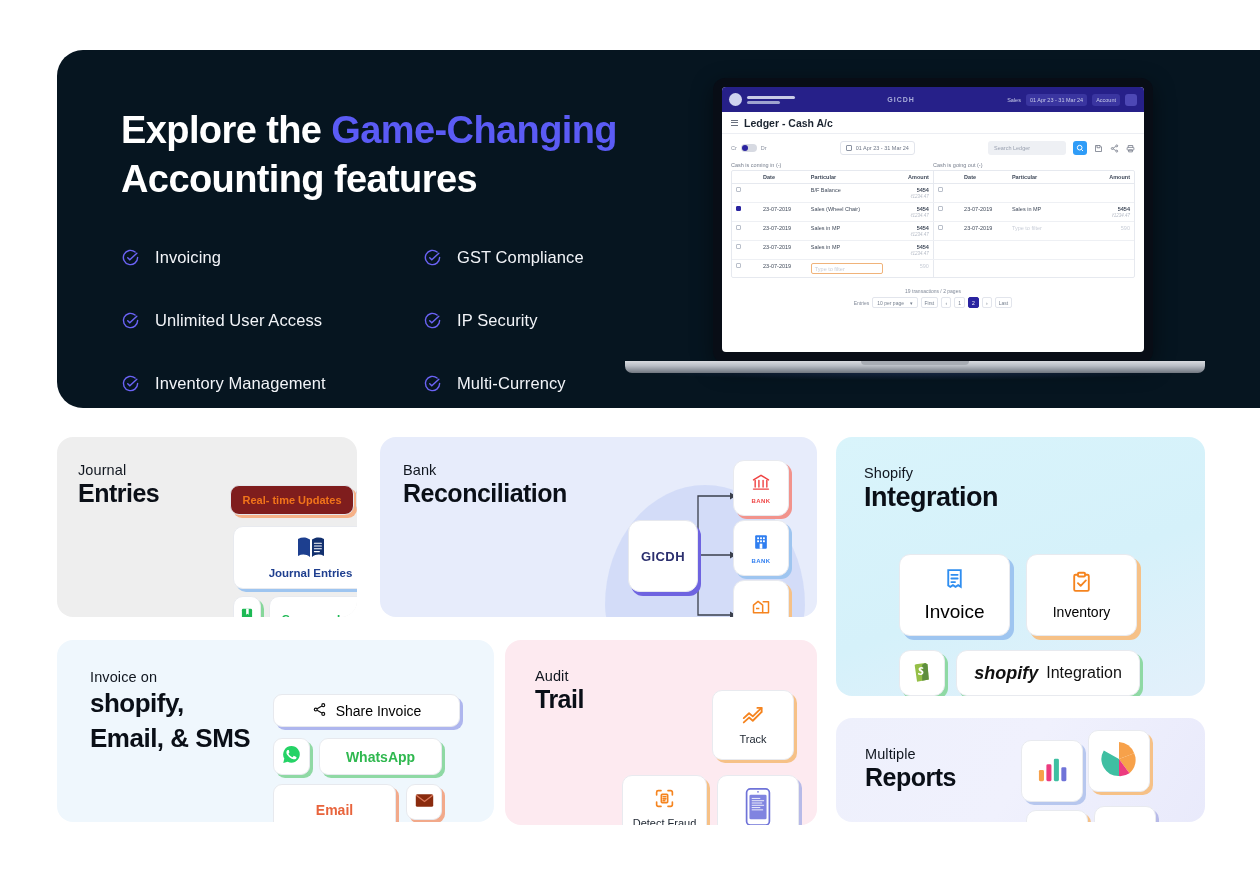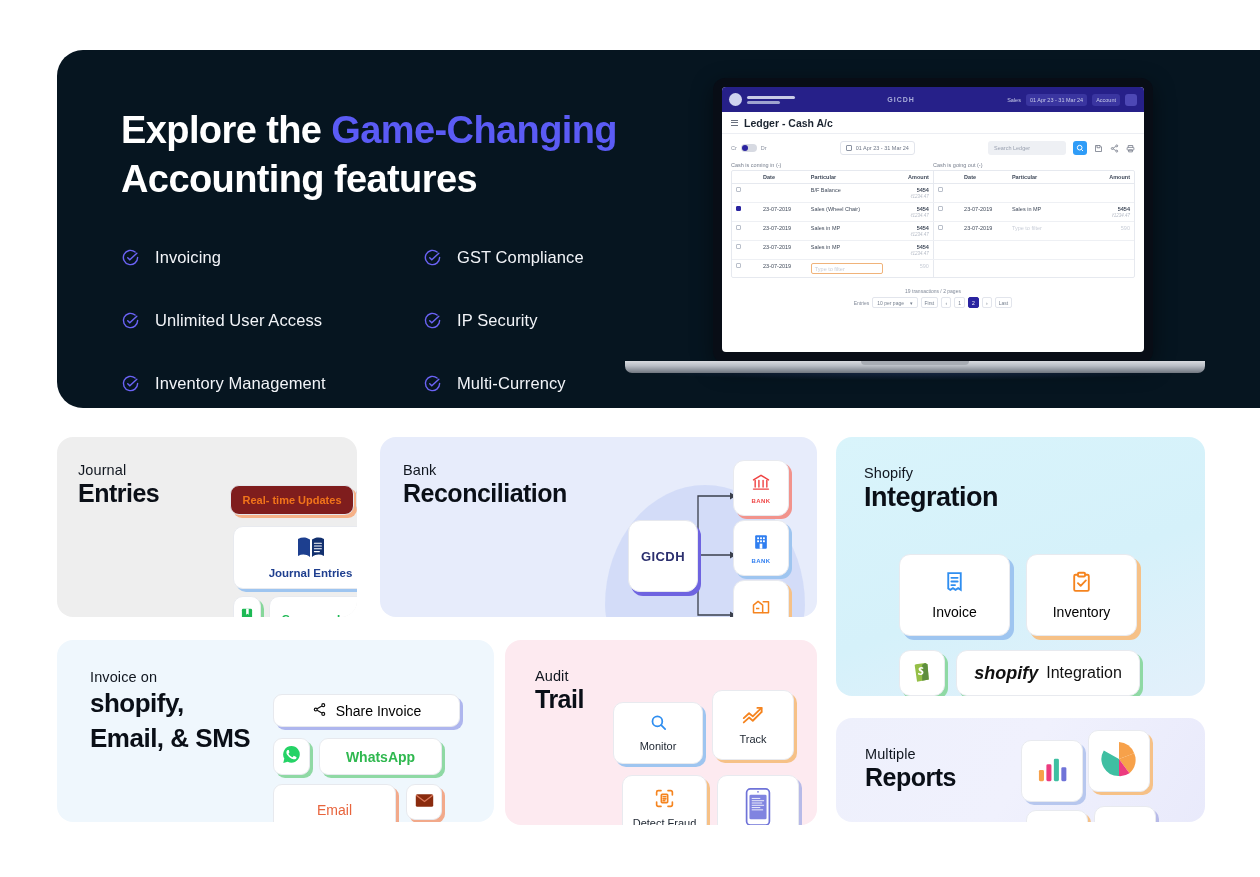--- a/index.html
+++ b/index.html
@@ -526,21 +526,21 @@
       <div class="card-title" style="font-size:27px">Integration</div>
     </div>
 
     <div class="shop-tile" style="left:63px; top:117px; box-shadow:4px 4px 0 0 #9ec5f0;">
       <span>
         <svg viewBox="0 0 24 24" width="25" height="25" fill="none" stroke="#2f8ef0" stroke-width="1.8" stroke-linecap="round">
           <path d="M6 3h12v16l-2.5-1.6L13 19l-2.5-1.6L8 19l-2-1.3z"></path>
             <path d="M9 7.5h6M9 11h6M9 14.5h3.5"></path>
         </svg>
       </span>
-      <span class="tile-label" style="font-size:14px">Invoice</span>
+      <span class="tile-label" style="font-size:19px">Invoice</span>
     </div>
 
     <div class="shop-tile" style="left:190px; top:117px; box-shadow:4px 4px 0 0 #f6c187;">
       <span>
         <svg viewBox="0 0 24 24" width="25" height="25" fill="none" stroke="#f5841f" stroke-width="1.8" stroke-linecap="round" stroke-linejoin="round">
           <path d="M8 4.5H6.2A1.2 1.2 0 0 0 5 5.7v13.1A1.2 1.2 0 0 0 6.2 20h11.6a1.2 1.2 0 0 0 1.2-1.2V5.7A1.2 1.2 0 0 0 17.8 4.5H16"></path>
           <rect x="8.6" y="2.6" width="6.8" height="3.6" rx="1"></rect>
           <path d="M8.6 12.6l2.6 2.6 5-5.2"></path>
         </svg>
       </span>
@@ -587,48 +587,39 @@
         <svg viewBox="0 0 24 24" width="21" height="21">
           <path d="M12 2.4a9.5 9.5 0 0 0-8.2 14.3L2.6 21.6l5.1-1.2A9.5 9.5 0 1 0 12 2.4z" fill="#25d366"></path>
           <path d="M9.1 7.3c-.2-.5-.4-.5-.6-.5h-.5c-.2 0-.5.1-.8.4-.3.3-1 1-1 2.4s1 2.8 1.2 3c.1.2 2 3.1 4.9 4.2 2.4.9 2.9.7 3.4.7s1.6-.6 1.8-1.3c.2-.6.2-1.2.2-1.3-.1-.1-.3-.2-.6-.3l-2-1c-.3-.1-.5-.2-.7.1l-.9 1.2c-.2.2-.3.2-.6.1-.3-.2-1.3-.5-2.5-1.6-.9-.8-1.5-1.8-1.7-2.1-.2-.3 0-.5.1-.6l.5-.6c.1-.2.2-.3.3-.5 0-.2 0-.4-.1-.5z" fill="#fff"></path>
         </svg>
       </span>
     </div>
     <div class="wbtn" style="left:262px; top:98px; width:123px; height:37px; box-shadow:3px 3px 0 0 #8fd9a4; color:#2fb84f; font-weight:600;">
       <span>WhatsApp</span>
     </div>
 
-    <div class="wbtn" style="left:216px; top:144px; width:123px; height:52px; box-shadow:3px 3px 0 0 #f2a98a; color:#e8643c; font-weight:400;">
+    <div class="wbtn" style="left:216px; top:144px; width:123px; height:52px; box-shadow:3px 3px 0 0 #f2a98a; color:#e8643c; font-weight:700;">
       <span>Email</span>
     </div>
     <div class="icon-sq" style="left:349px; top:144px; width:36px; height:36px; box-shadow:3px 3px 0 0 #f2a98a;">
       <span>
         <svg viewBox="0 0 24 18" width="19" height="15">
           <rect x="1" y="1" width="22" height="16" rx="2" fill="#8a2b0e"></rect>
           <path d="M1.6 2.3L12 10.2 22.4 2.3" fill="none" stroke="#d9785a" stroke-width="1.8"></path>
         </svg>
       </span>
     </div>
   </section>
 
   <section class="card" id="card-audit">
     <div style="position:absolute;left:30px;top:28px">
       <div class="card-kicker">Audit</div>
       <div class="card-title">Trail</div>
     </div>
 
-    <div class="aud-tile" style="left:108px; top:62px; box-shadow:3px 3px 0 0 #9ec5f0;">
-      <span>
-        <svg viewBox="0 0 24 24" width="19" height="19" fill="none" stroke="#2f8ef0" stroke-width="2.2" stroke-linecap="round">
-            <circle cx="10.6" cy="10.6" r="6.2"></circle>
-            <path d="M15.4 15.4L20.4 20.4"></path>
-          </svg>
-      </span>
-      <span class="aud-cap">Monitor</span>
-    </div>
 
     <div class="aud-tile" style="left:207px; top:50px; width:82px; height:70px; box-shadow:3px 3px 0 0 #f6c187;">
       <span>
         <svg viewBox="0 0 26 22" width="23" height="20" fill="none" stroke="#f5841f" stroke-width="2.1" stroke-linecap="round" stroke-linejoin="round">
           <path d="M2 14.5l6-5.5 4.2 3.6L22 3"></path>
             <path d="M2 19.4l6-5.5 4.2 3.6L22 7.8"></path>
             <path d="M17.4 3h4.8v4.4"></path>
         </svg>
       </span>
       <span class="aud-cap">Track</span>

